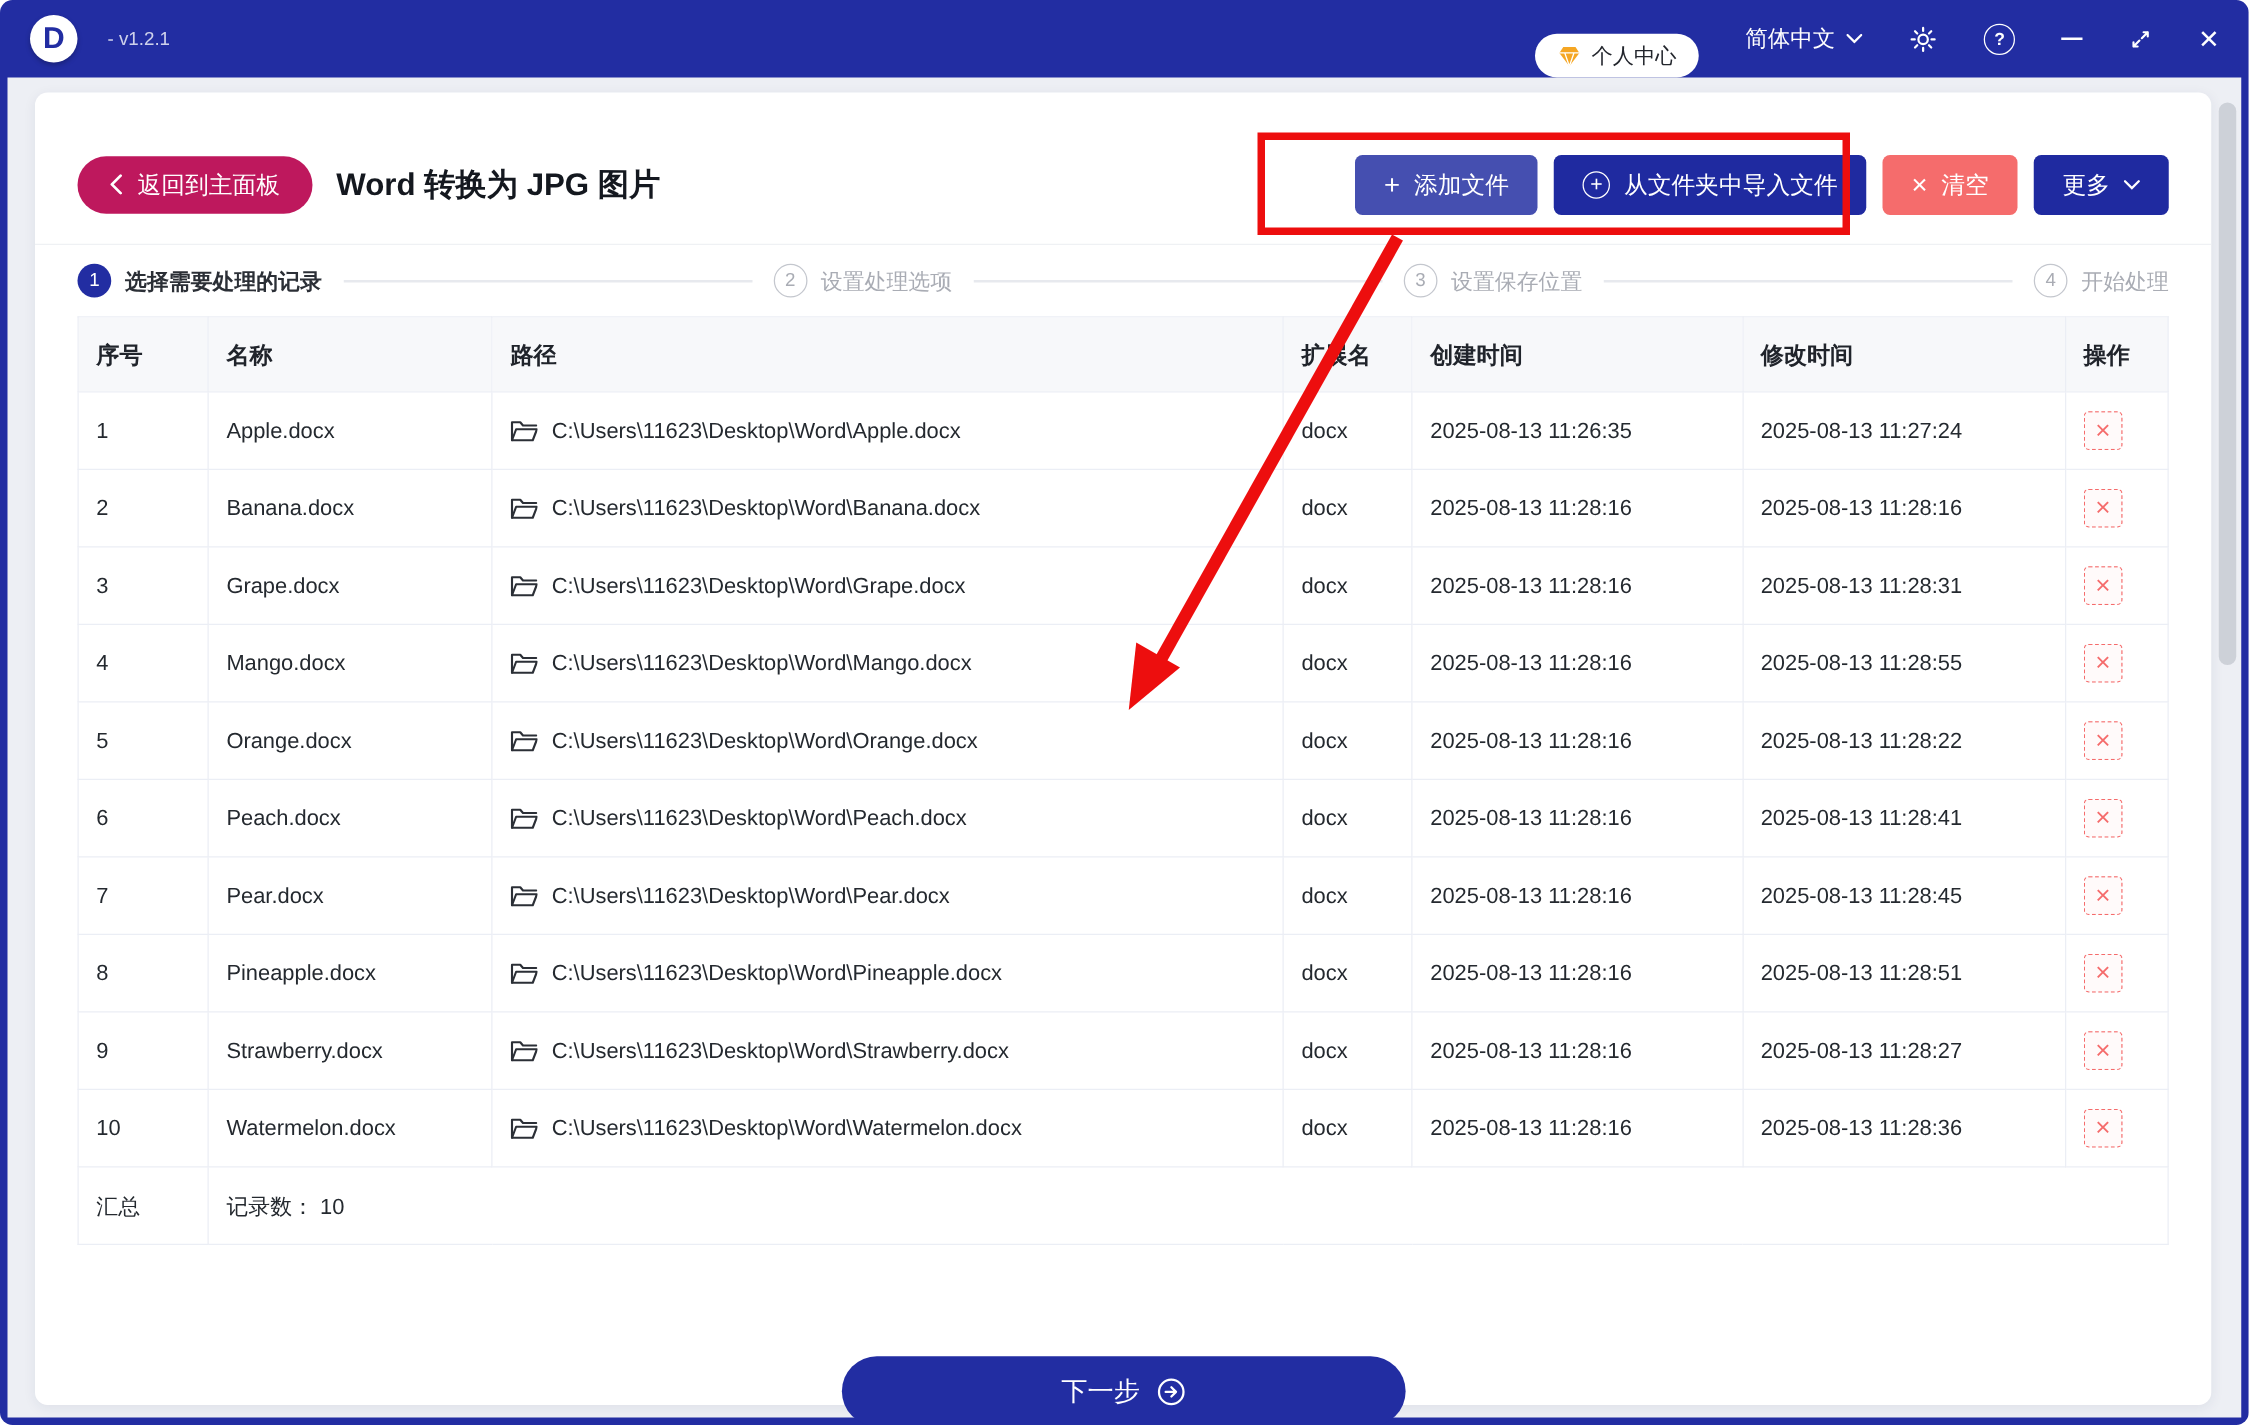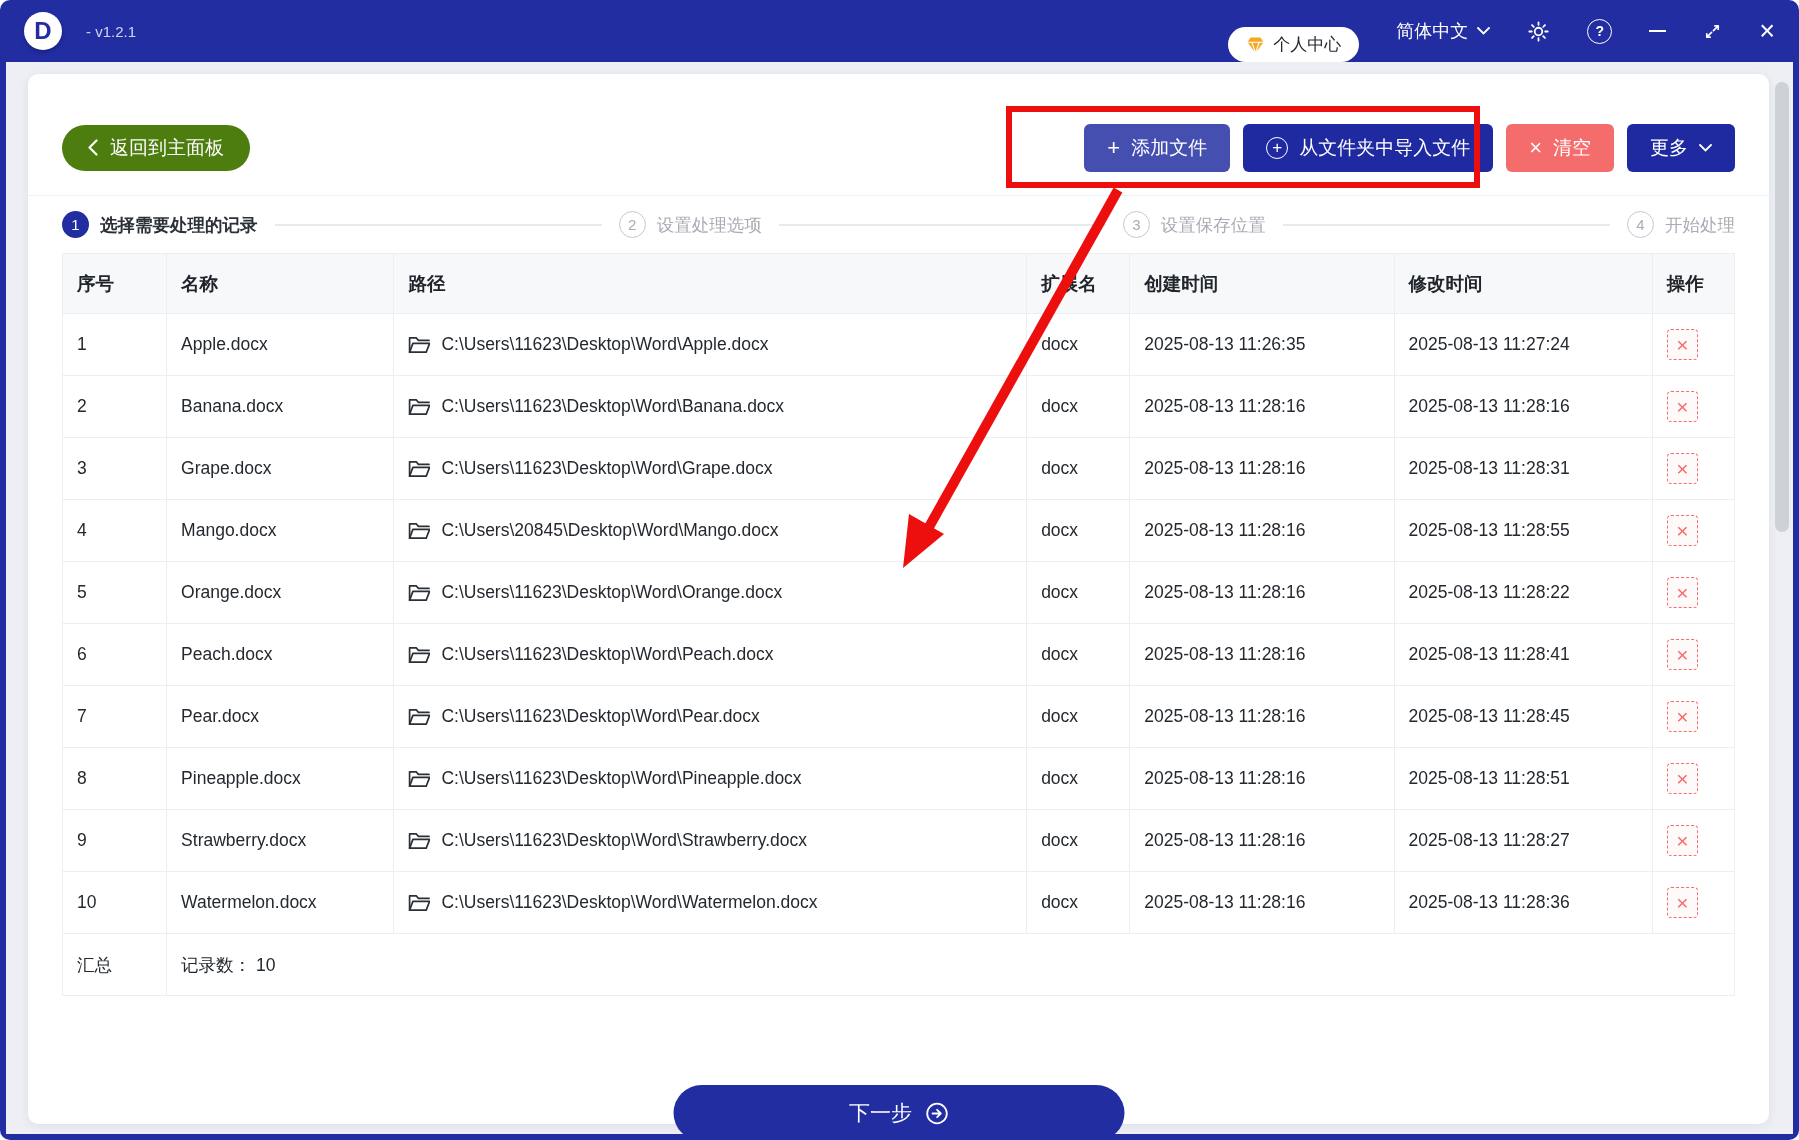--- a/index.html
+++ b/index.html
@@ -29,21 +29,21 @@
   .close-x{font-size:27px;line-height:27px;font-weight:400;}
 
   
   .content{position:absolute;top:62px;left:6px;right:6px;bottom:6px;background:#EDEFF4;}
   .card{position:absolute;left:22px;top:12px;width:1741px;height:1050px;background:#fff;
     border-radius:10px;box-shadow:0 2px 10px rgba(30,40,90,.07);}
 
   
   .card-header{display:flex;align-items:center;height:122px;box-sizing:border-box;
     padding:26px 34px 0 34px;border-bottom:1px solid #EFF1F4;}
-  .back-btn{height:46px;border-radius:23px;background:#4d7c0f;color:#fff;display:flex;
+  .back-btn{height:46px;border-radius:23px;background:#be185d;color:#fff;display:flex;
     align-items:center;gap:12px;padding:0 26px;font-size:19px;border:none;cursor:pointer;}
   .page-title{font-size:25px;font-weight:700;color:#14181F;margin-left:19px;}
   .hdr-actions{margin-left:auto;display:flex;align-items:center;gap:13px;}
   .btn{height:48px;border-radius:6px;color:#fff;font-size:19px;display:flex;align-items:center;
     gap:11px;padding:0 23px;border:none;cursor:pointer;white-space:nowrap;}
   .btn-add{background:#454FB0;}
   .btn-import{background:#1F2AA0;}
   .btn-clear{background:#F56C6C;}
   .btn-more{background:#1F2AA0;}
   .btn .glyph{font-size:22px;line-height:22px;font-weight:400;}
@@ -147,20 +147,21 @@
   <div class="content">
     <div class="card">
 
       <div class="card-header">
         <button class="back-btn">
           <svg width="10" height="17" viewBox="0 0 10 17" fill="none" stroke="#fff" stroke-width="2.2" stroke-linecap="round" stroke-linejoin="round">
               <polyline points="8.5,1.5 1.5,8.5 8.5,15.5"></polyline>
             </svg>
           <span>返回到主面板</span>
         </button>
+        <span class="page-title">Word 转换为 JPG 图片</span>
         <div class="hdr-actions">
           <button class="btn btn-add">
             <span class="glyph">+</span>
             <span>添加文件</span>
           </button>
           <button class="btn btn-import">
             <span class="circle-plus">
                 <span>+</span>
               </span>
             <span>从文件夹中导入文件</span>
@@ -281,21 +282,21 @@
                 <td class="col-idx">4</td>
                 <td class="col-name">Mango.docx</td>
                 <td class="col-path">
                   <div class="path-flex">
                     <span class="folder-icon">
                       <svg width="22" height="18" viewBox="0 0 22 18" fill="none">
                         <path d="M1.6 16.2 V1.8 H8.2 L10.4 4.4 H21" stroke="#2B2F36" stroke-width="1.7" stroke-linejoin="round" stroke-linecap="round"></path>
                         <path d="M1.6 16.2 L4.9 7.4 H21.6 L18.2 16.2 Z" stroke="#2B2F36" stroke-width="1.7" stroke-linejoin="round"></path>
                       </svg>
                     </span>
-                    <span>C:\Users\20845\Desktop\Word\Mango.docx</span>
+                    <span>C:\Users\11623\Desktop\Word\Mango.docx</span>
                   </div>
                 </td>
                 <td class="col-ext">docx</td>
                 <td class="col-created">2025-08-13 11:28:16</td>
                 <td class="col-modified">2025-08-13 11:28:55</td>
                 <td class="col-op">
                   <button class="delete-btn">×</button>
                 </td>
               </tr>
               <tr>

